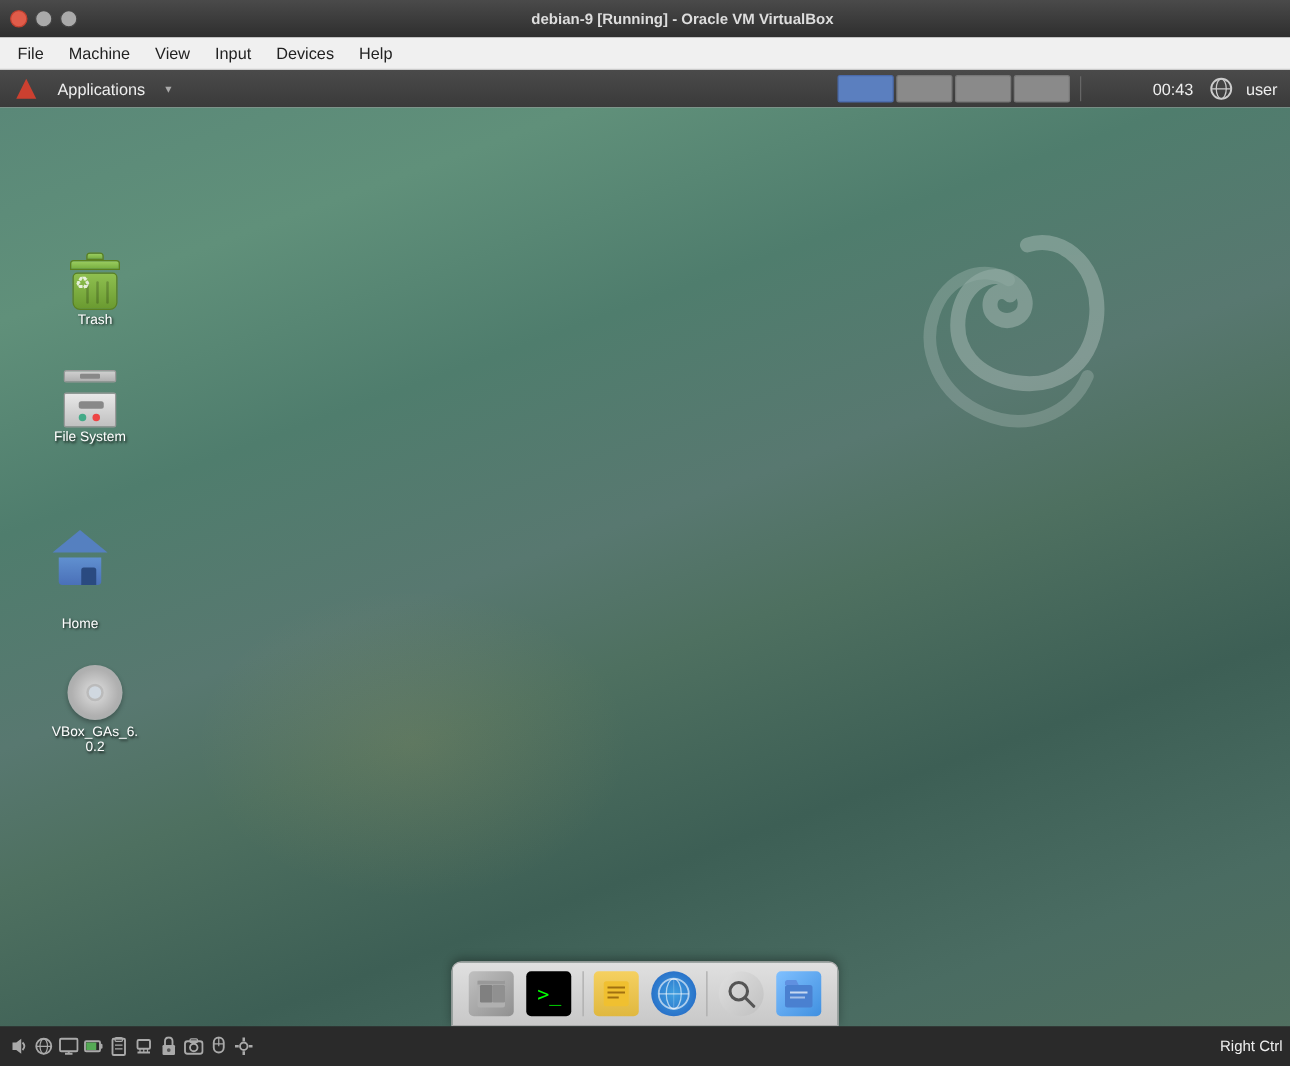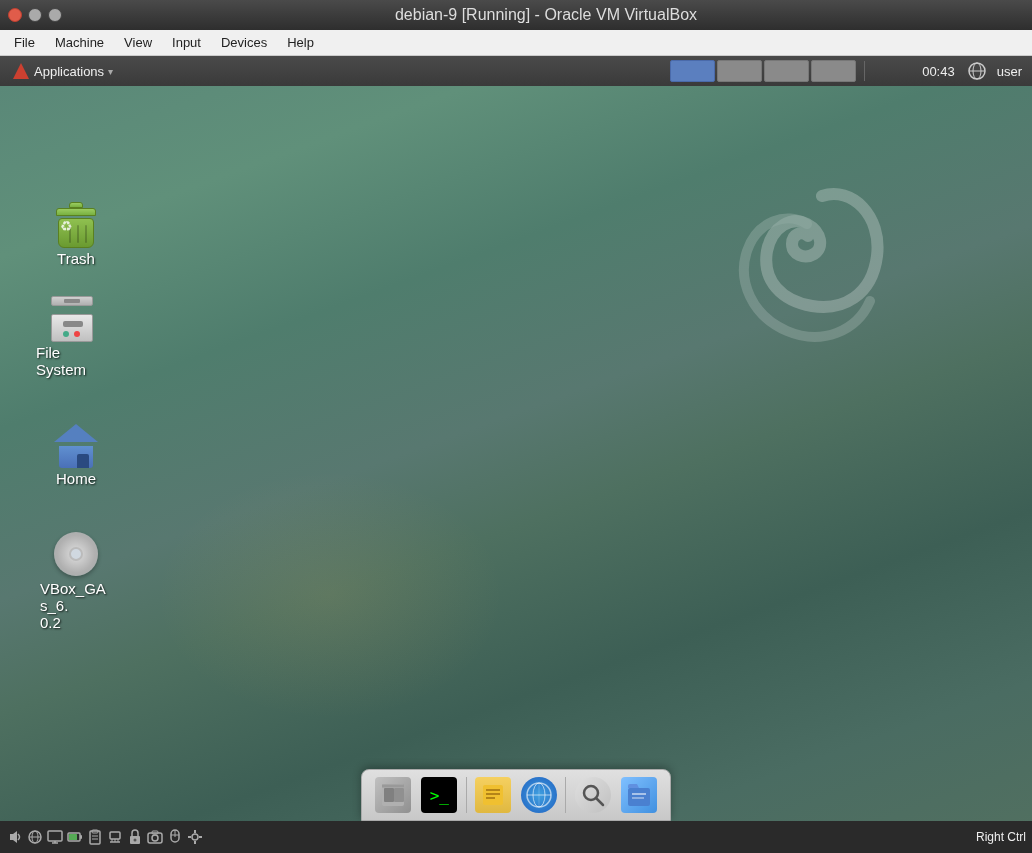--- a/index.html
+++ b/index.html
@@ -15,21 +15,21 @@
       padding: 0 8px;
       gap: 6px;
     }
     .title-dot {
       width: 14px; height: 14px; border-radius: 50%; cursor: pointer;
     }
     .dot-close { background: #e05c4a; border: 1px solid #c04030; }
     .dot-min { background: #5a5a5a; border: 1px solid #444; }
     .dot-max { background: #5a5a5a; border: 1px solid #444; }
     #window-title {
-      flex: 1; text-align: center; color: #ddd; font-size: 16px; font-weight: normal;
+      flex: 1; text-align: center; color: #ddd; font-size: 12px; font-weight: bold;
     }
 
     
     #menubar {
       width: 100%;
       height: 26px;
       background: #f0f0f0;
       display: flex;
       align-items: center;
       padding: 12px 4px;
@@ -48,21 +48,21 @@
     #panel-top {
       width: 100%;
       height: 30px;
       background: linear-gradient(to bottom, #4a4a4a, #3a3a3a);
       display: flex;
       align-items: center;
       padding: 0 6px;
       gap: 4px;
     }
     #applications-btn {
-      display: flex; align-items: center; gap: 4px;
+      display: flex; align-items: center; gap: 16px;
       color: #eee; font-size: 13px; cursor: pointer;
       padding: 2px 6px;
       border-radius: 3px;
     }
     .app-icon-small {
       width: 18px; height: 18px;
     }
     .panel-sep {
       width: 1px; height: 20px; background: #666; margin: 0 4px;
     }
@@ -109,22 +109,22 @@
       border-radius: 4px;
     }
     .desktop-icon .icon-img {
       width: 48px; height: 48px;
       display: flex; align-items: center; justify-content: center;
       font-size: 32px;
       margin-bottom: 2px;
     }
     .desktop-icon .icon-label {
       color: white;
-      font-size: 15px;
-      text-align: left;
+      font-size: 11px;
+      text-align: center;
       text-shadow: 1px 1px 2px rgba(0,0,0,0.8);
       word-break: break-word;
     }
 
     
     .trash-icon-img {
       width: 48px; height: 48px; position: relative;
     }
     .trash-body {
       width: 36px; height: 30px;
@@ -452,21 +452,21 @@
               <div style="width:6px;height:6px;background:#e44;border-radius:50%;position:absolute;top:16px;left:22px;"></div>
             </div>
             <div style="width:42px;height:10px;background:linear-gradient(to bottom,#d0d0d0,#b0b0b0);border:1px solid #999;border-radius:2px;position:absolute;top:2px;left:3px;display:flex;align-items:center;justify-content:center;">
               <div style="width:16px;height:4px;background:#888;border-radius:1px;"></div>
             </div>
           </div>
         </div>
         <span class="icon-label">File System</span>
       </div>
 
-      <div class="desktop-icon" style="top:330px; left:36px;">
+      <div class="desktop-icon" style="top:330px; left:24px;gap:23px;">
         <div class="icon-img">
           <div class="home-icon-img">
             <div class="home-roof"></div>
             <div class="home-body">
               <div class="home-door"></div>
             </div>
           </div>
         </div>
         <span class="icon-label">Home</span>
       </div>

